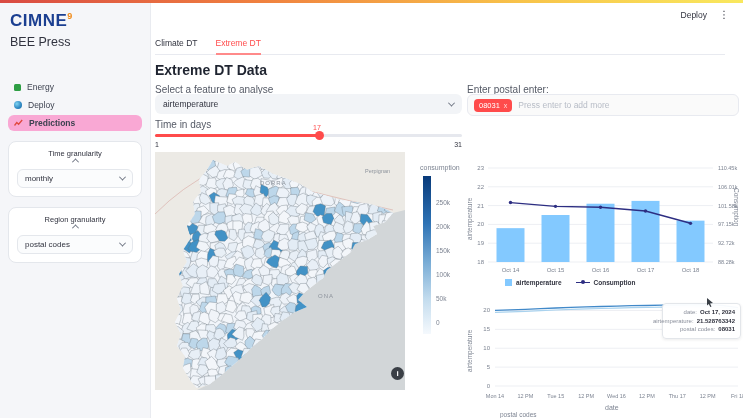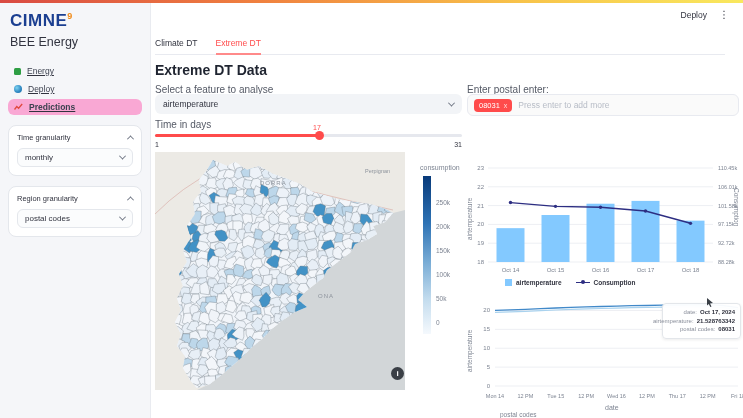--- a/index.html
+++ b/index.html
@@ -10,29 +10,29 @@
   
   .topbar { position:absolute; top:0; left:0; width:743px; height:3px;
             background:linear-gradient(90deg,#d94a43 0%,#f0813f 35%,#f8c34a 70%,#f9e85e 100%); }
 
   
   .sidebar { position:absolute; top:3px; left:0; width:151px; height:415px;
              background:#f5f6f9; border-right:1px solid #e9ebf0; }
   .logo { padding:8px 10px 0 10px; font-weight:bold; font-size:17px; color:#1b3f91; letter-spacing:0.5px; }
   .logo sup { color:#f08c1b; font-size:9px; font-weight:bold; }
   .app-title { padding:4px 10px 0 10px; font-size:12.5px; color:#31333f; }
-  .nav { margin-top:14px; padding:0 8px;text-decoration:underline; }
+  .nav { margin-top:30px; padding:0 8px; }
   .nav-item { display:flex; align-items:center; gap:6px; padding:3px 6px; margin-bottom:2px;
               font-size:8.5px; color:#3d4250; border-radius:6px; cursor:pointer; }
   .nav-item.active { background:#f9a8d4; font-weight:bold; }
   .ico-energy { width:7px; height:7px; background:#2e9e44; border-radius:1.5px; display:inline-block; }
   .ico-globe { width:8px; height:8px; border-radius:50%; display:inline-block;
                background:radial-gradient(circle at 35% 35%, #7fd4f2 0%, #2e86c1 60%, #1b6fa8 100%); }
   .panel { margin:10px 8px 0 8px; background:#fff; border:1px solid #e4e7ec; border-radius:8px; padding:7px 8px 8px 8px; }
-  .panel-head { display:flex; justify-content:space-between; align-items:center; font-size:7.5px; color:#31333f; }
+  .panel-head { display:flex; justify-content:space-between; align-items:center; font-size:7.5px; color:#31333f;flex-direction:column; }
   .chev { display:inline-block; width:5px; height:5px; border-right:1px solid #6b7280; border-bottom:1px solid #6b7280; }
   .chev.up { transform:rotate(-135deg) translate(-1px,-1px); }
   .chev.down { transform:rotate(45deg) translate(-1px,-1px); }
   .mini-select { margin-top:6px; display:flex; justify-content:space-between; align-items:center;
                  background:#fbfcfd; border:1px solid #e4e7ec; border-radius:6px; padding:4px 7px;
                  font-size:8px; color:#31333f; cursor:pointer; }
 
   
   .deploy-row { position:absolute; top:10px; right:14px; display:flex; align-items:center; gap:12px; }
   .deploy-btn { font-size:8.5px; color:#31333f; cursor:pointer; }
@@ -104,21 +104,21 @@
 </head>
 <body>
 
 <div id="app">
   <div class="topbar"></div>
 
   <div class="sidebar">
     <div class="logo">
       <span>CIMNE</span><sup>9</sup>
     </div>
-    <div class="app-title">BEE Energy</div>
+    <div class="app-title">BEE Press</div>
     <div class="nav">
       <div class="nav-item">
         <span class="ico-energy"></span>
         <span>Energy</span>
       </div>
       <div class="nav-item">
         <span class="ico-globe"></span>
         <span>Deploy</span>
       </div>
       <div class="nav-item active">

